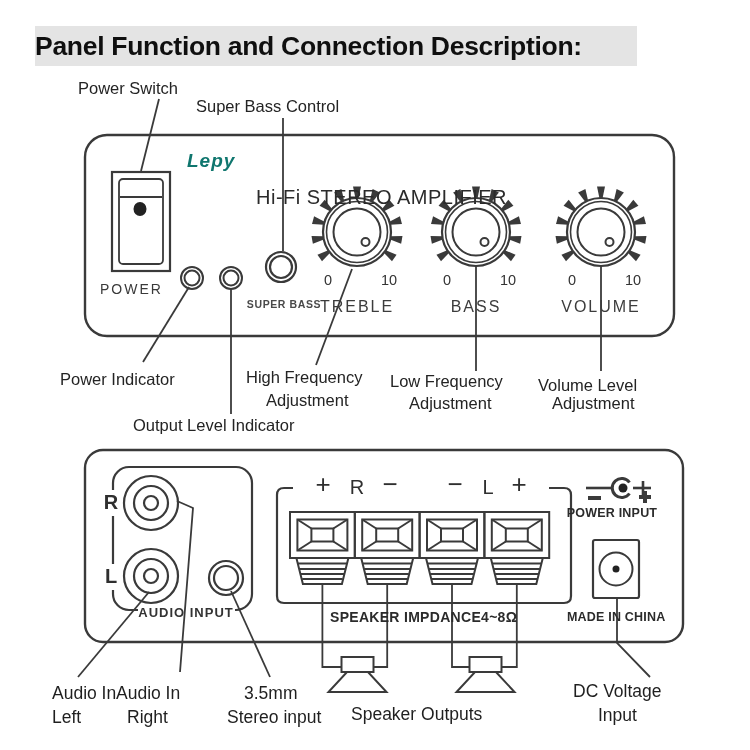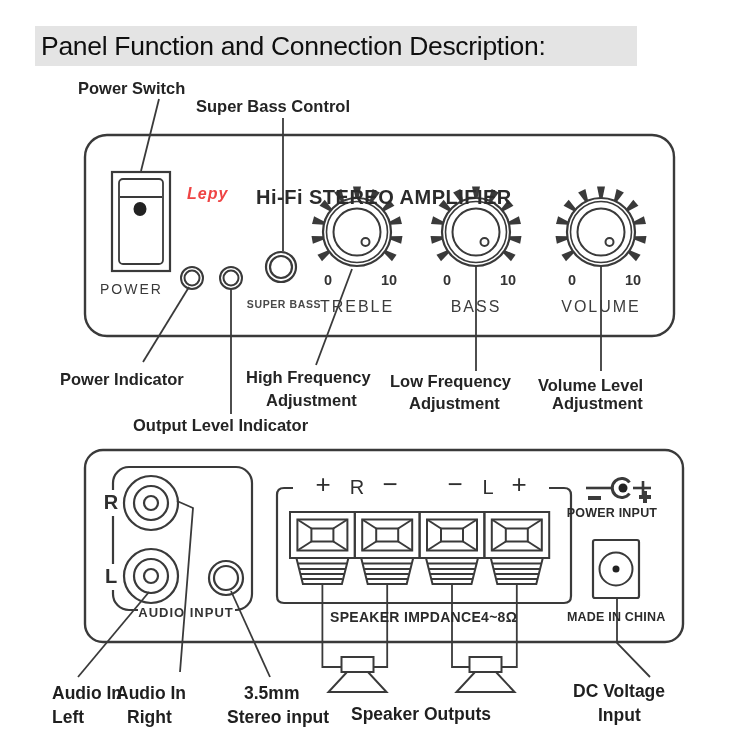--- a/index.html
+++ b/index.html
@@ -1,25 +1,25 @@
 <!DOCTYPE html>
 <html><head>
 <meta charset="utf-8">
 <style>
   html,body{margin:0;padding:0;background:#fff;}
   .stage{position:relative;width:750px;height:750px;background:#fff;overflow:hidden;
          font-family:"Liberation Sans",sans-serif;}
   .art{position:absolute;left:0;top:0;width:750px;height:750px;}
-  .t{position:absolute;white-space:nowrap;color:#262626;line-height:1.15;font-weight:bold;}
+  .t{position:absolute;white-space:nowrap;color:#262626;line-height:1.15;}
   .title{left:35px;top:26px;width:602px;height:40px;background:#e4e4e4;
-         font-size:26.5px;font-weight:normal;color:#0f0f0f;line-height:40px;
-         padding-left:6px;letter-spacing:-0.3px;box-sizing:border-box;}
+         font-size:26.5px;font-weight:bold;color:#0f0f0f;line-height:40px;
+         letter-spacing:-0.3px;box-sizing:border-box;}
   .callout{font-size:16.5px;color:#242424;}
   .callout-b{font-size:17.5px;color:#1f1f1f;}
-  .brand{font-size:16px;font-weight:bold;font-style:italic;letter-spacing:1px;color:#ef4444;margin-top:35px;}
+  .brand{font-size:19px;font-weight:bold;font-style:italic;letter-spacing:1px;color:#0f766e;}
   .model{font-size:20px;letter-spacing:0.5px;color:#2b2b2b;margin-top:31px;}
   .small-cap{font-size:14px;letter-spacing:2px;font-weight:500;color:#3a3a3a;}
   .tiny-cap{font-size:10.5px;letter-spacing:0.6px;font-weight:600;color:#4a4a4a;}
   .knobname{font-size:16px;letter-spacing:2px;font-weight:500;color:#3c3c3c;}
   .scale{font-size:14.5px;color:#333;}
   .cx{transform:translateX(-50%);}
   .jacklab{font-size:20px;font-weight:bold;color:#2f2f2f;}
   .sign{font-size:26px;font-weight:400;color:#2f2f2f;}
   .chan{font-size:20px;font-weight:500;color:#2f2f2f;}
   .panel-small{font-size:13px;letter-spacing:1px;font-weight:600;color:#333;}

